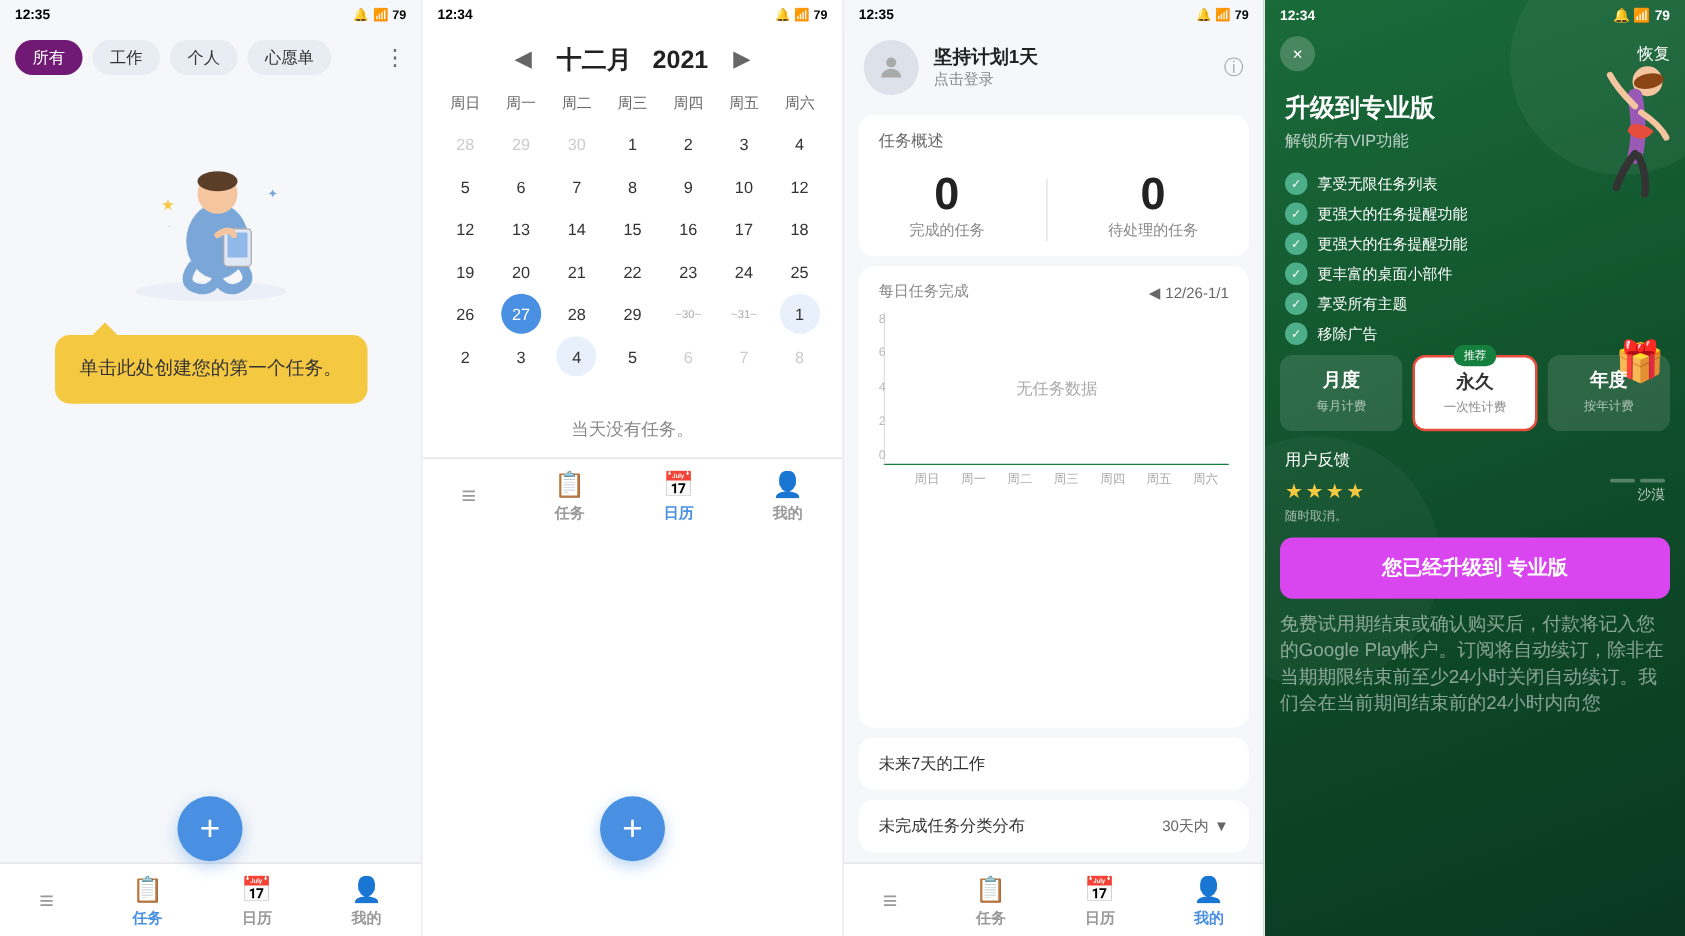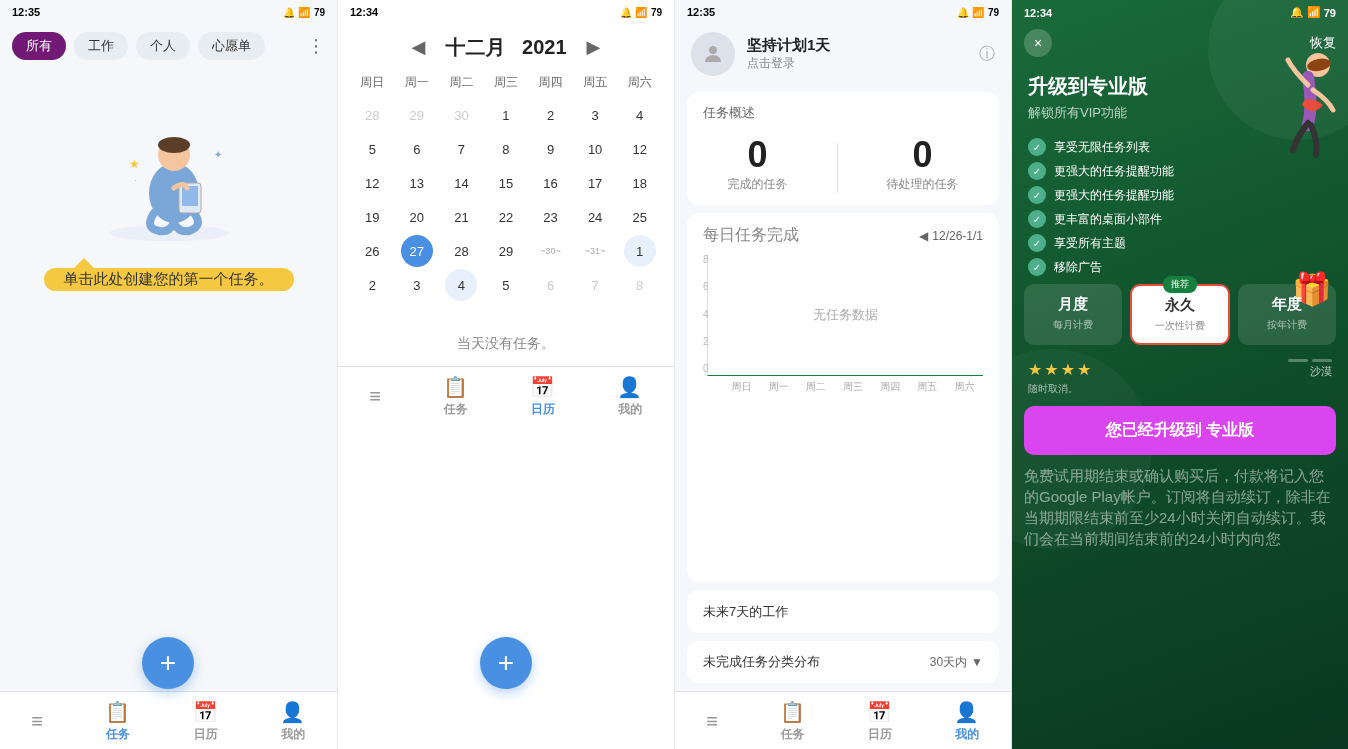--- a/index.html
+++ b/index.html
@@ -78,21 +78,21 @@
       width: 200px;
       height: 160px;
       display: flex;
       align-items: center;
       justify-content: center;
     }
 
     .tooltip-bubble {
       background: #f5c842;
       border-radius: 12px;
-      padding: 0 20px;
+      padding: 16px 20px;
       margin: 20px 24px;
       font-size: 15px;
       color: #333;
       position: relative;
       line-height: 1.5;
     }
     .tooltip-bubble::before {
       content: '';
       position: absolute;
       top: -10px;
@@ -260,21 +260,21 @@
       padding: 12px 16px;
       flex: 1;
       min-height: 0;
     }
     .chart-header {
       display: flex;
       justify-content: space-between;
       align-items: center;
       margin-bottom: 8px;
     }
-    .chart-title { font-size: 16px; color: #888; }
+    .chart-title { font-size: 12px; color: #888; }
     .chart-range { font-size: 12px; color: #666; display: flex; align-items: center; gap: 4px; }
     .chart-area {
       position: relative;
       height: 140px;
       display: flex;
       flex-direction: column;
     }
     .chart-no-data {
       flex: 1;
       display: flex;
@@ -905,20 +905,21 @@
         <div class="pricing-label">永久</div>
         <div class="pricing-sub">一次性计费</div>
       </div>
       <div class="pricing-card">
         <div class="pricing-label">年度</div>
         <div class="pricing-sub">按年计费</div>
       </div>
     </div>
 
     <div class="feedback-section">
+      <div class="feedback-title">用户反馈</div>
       <div style="display:flex;align-items:center;">
         <div class="stars-row">
           <span class="star">★</span>
           <span class="star">★</span>
           <span class="star">★</span>
           <span class="star">★</span>
         </div>
         <div style="flex:1;"></div>
         <div style="display:flex;flex-direction:column;align-items:flex-end;gap:2px;">
           <div style="display:flex;gap:4px;">

